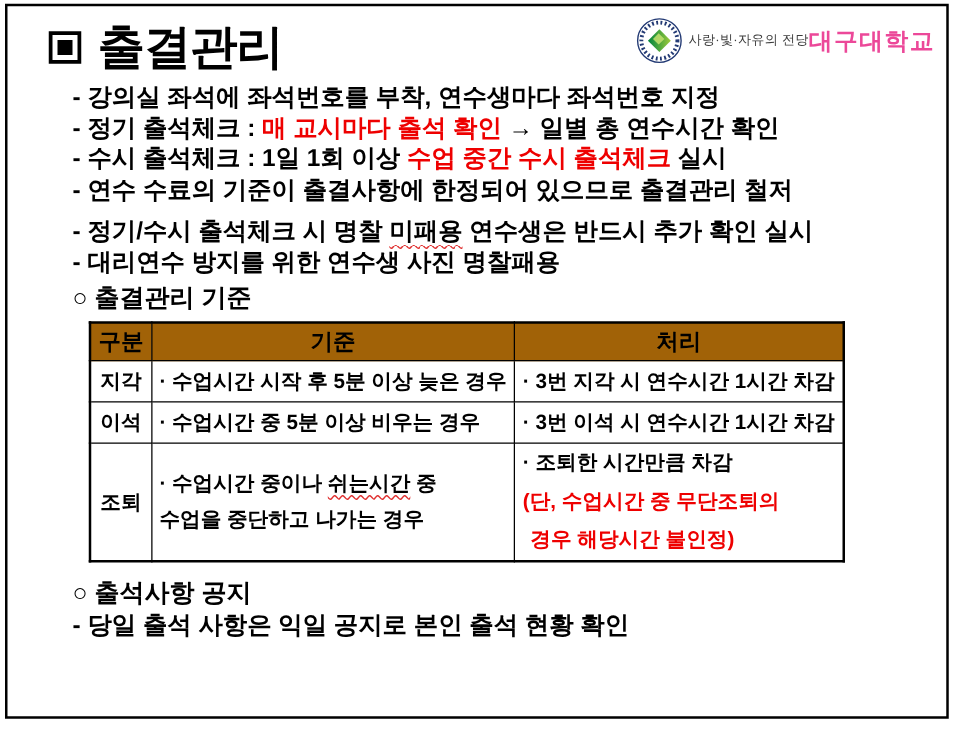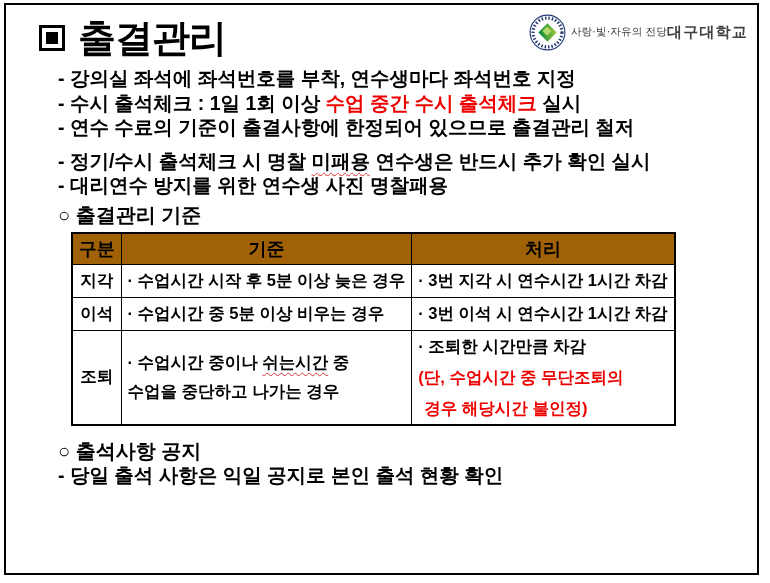--- a/index.html
+++ b/index.html
@@ -16,21 +16,21 @@
   
   .title-row { position:absolute; left:33px; top:14px; display:flex; align-items:center; gap:13px; }
   .tsq { width:26px; height:26px; border:3.5px solid #000; background:#fff;
          display:flex; align-items:center; justify-content:center; }
   .tsq-inner { width:12px; height:12px; background:#000; }
   .title-text { font-size:38px; font-weight:bold; color:#000; letter-spacing:-1px; line-height:1; }
   
   .logo { position:absolute; right:9px; top:9px; display:flex; align-items:center; gap:5px; }
   .logo-text { display:flex; flex-direction:row; align-items:center; }
   .logo-slogan { font-size:10.5px; color:#3c3c3c; letter-spacing:0.2px; margin-bottom:1px; }
-  .logo-name { font-size:15px; font-weight:bold; color:#404040; letter-spacing:1.2px; }
+  .logo-name { font-size:19px; font-weight:bold; color:#ec4899; letter-spacing:1.2px; }
   
   .content { position:absolute; left:52px; top:61px; width:660px; }
   .heading { font-size:20px; font-weight:bold; color:#000; line-height:24.5px; }
   .line { font-size:19.5px; font-weight:bold; color:#000; line-height:24.5px; white-space:nowrap; }
   .red { color:#ee0000; }
   .wavy { text-decoration-line:underline; text-decoration-style:wavy;
           text-decoration-color:#e03131; text-decoration-thickness:1px; text-underline-offset:4px; }
   .mt9 { margin-top:9px; }
   .mt5 { margin-top:5px; }
   .mt13 { margin-top:13px; }
@@ -79,20 +79,23 @@
       <span class="logo-slogan">사랑·빛·자유의 전당</span>
       <span class="logo-name">대구대학교</span>
     </div>
   </div>
 
   <div class="content">
 
     <div>
       <div class="line">
         <span>- 강의실 좌석에 좌석번호를 부착, 연수생마다 좌석번호 지정</span>
+      </div>
+      <div class="line">
+        <span>- 정기 출석체크 : </span><span class="red">매 교시마다 출석 확인</span><span> → 일별 총 연수시간 확인</span>
       </div>
       <div class="line">
         <span>- 수시 출석체크 : 1일 1회 이상 </span><span class="red">수업 중간 수시 출석체크</span><span> 실시</span>
       </div>
       <div class="line">
         <span>- 연수 수료의 기준이 출결사항에 한정되어 있으므로 출결관리 철저</span>
       </div>
     </div>
 
     <div class="mt9">

